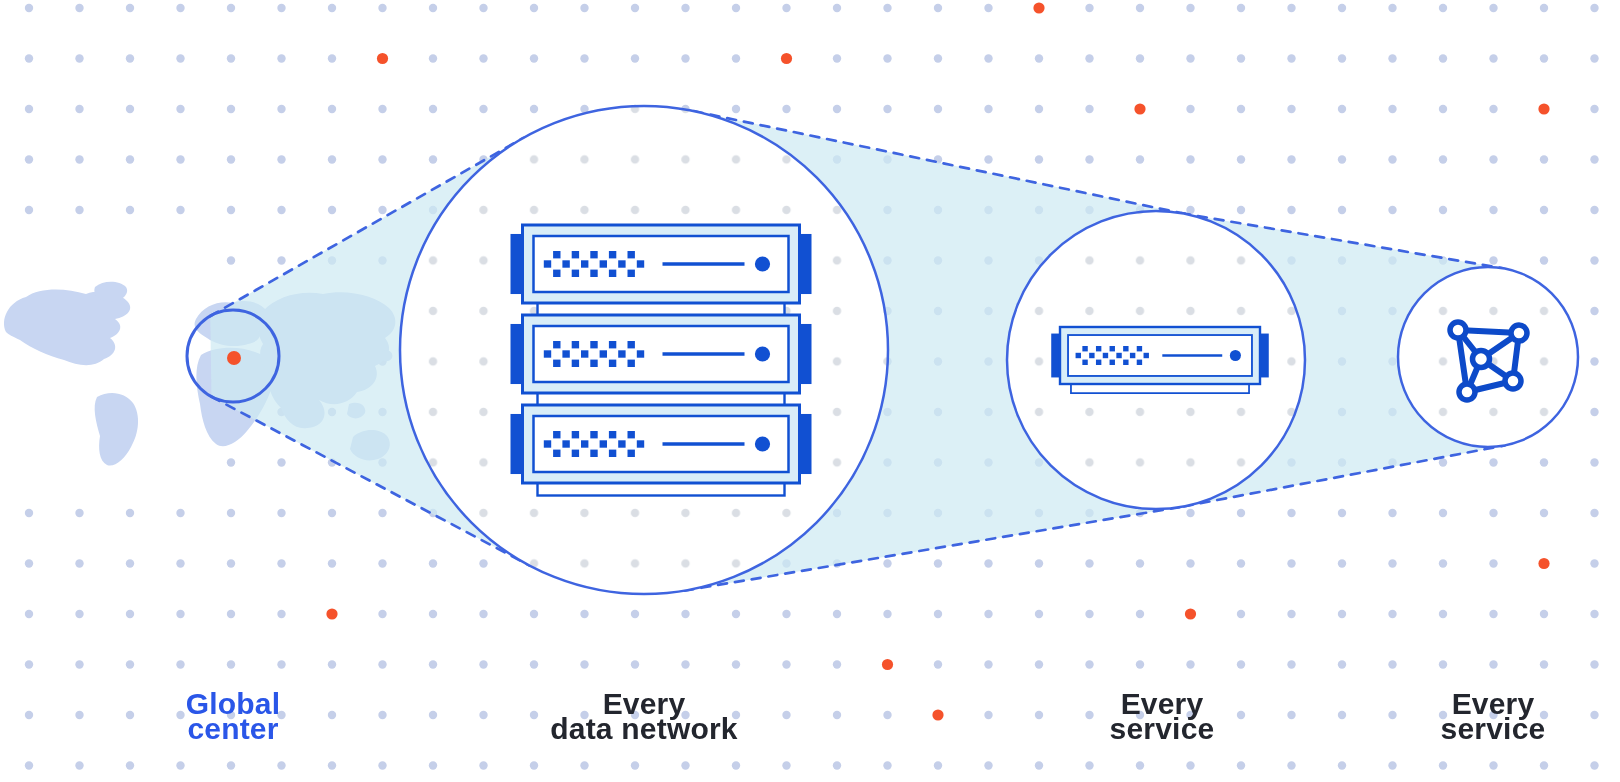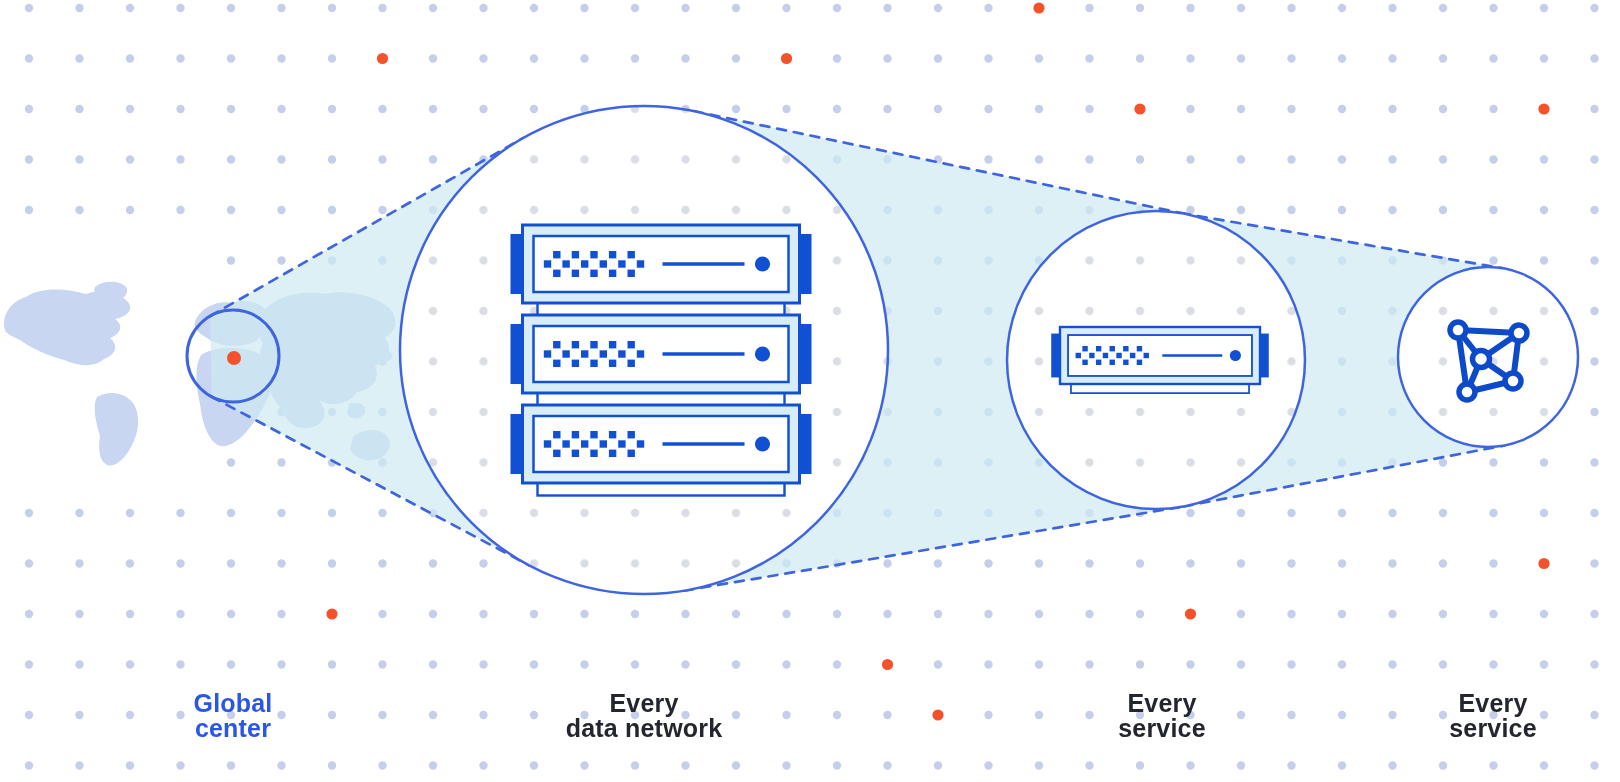--- a/index.html
+++ b/index.html
@@ -1,20 +1,20 @@
 <!DOCTYPE html>
 <html style="--label-dark: #23262E; --label-blue: #2A56E8;"><head>
 <meta charset="utf-8">
 <style>
   html,body{margin:0;padding:0;background:#fff;}
   .page{position:relative;width:1620px;height:782px;background:#fff;overflow:hidden;
         font-family:"Liberation Sans",sans-serif;}
   .page svg{position:absolute;left:0;top:0;}
   .stage-label{position:absolute;top:691px;width:240px;text-align:center;font-weight:700;
-               font-size:25px;line-height:25px;letter-spacing:.2px;color:var(--label-dark,#23262E);}
+               font-size:30px;line-height:25px;letter-spacing:.2px;color:var(--label-dark,#23262E);}
   .stage-label.highlight{color:var(--label-blue,#2A56E8);}
 </style>
 </head>
 <body>
 
 <div class="page">
   <svg id="diagram-canvas" width="1620" height="782" viewBox="0 0 1620 782">
       <defs>
         <pattern id="faintDots" patternUnits="userSpaceOnUse" width="50.5" height="50.5">
           <circle cx="29" cy="8" r="4.2" fill="#DADEE4"></circle>

